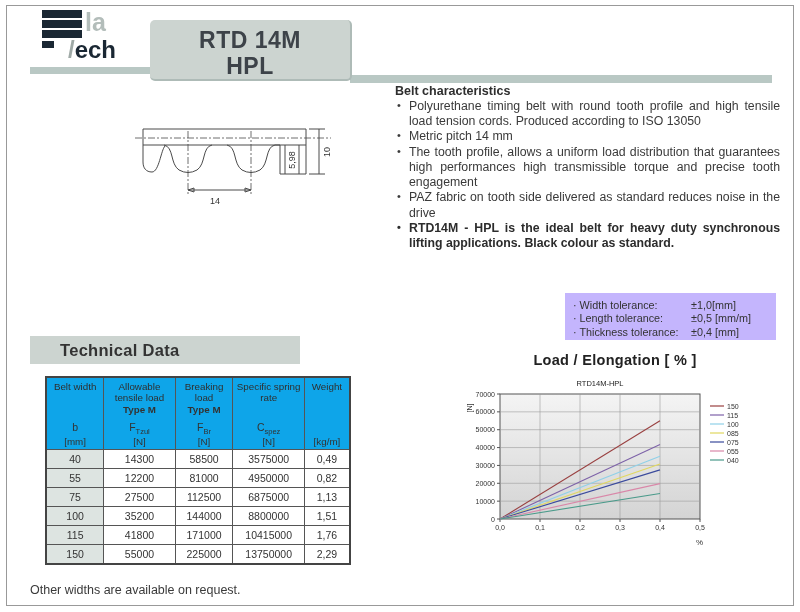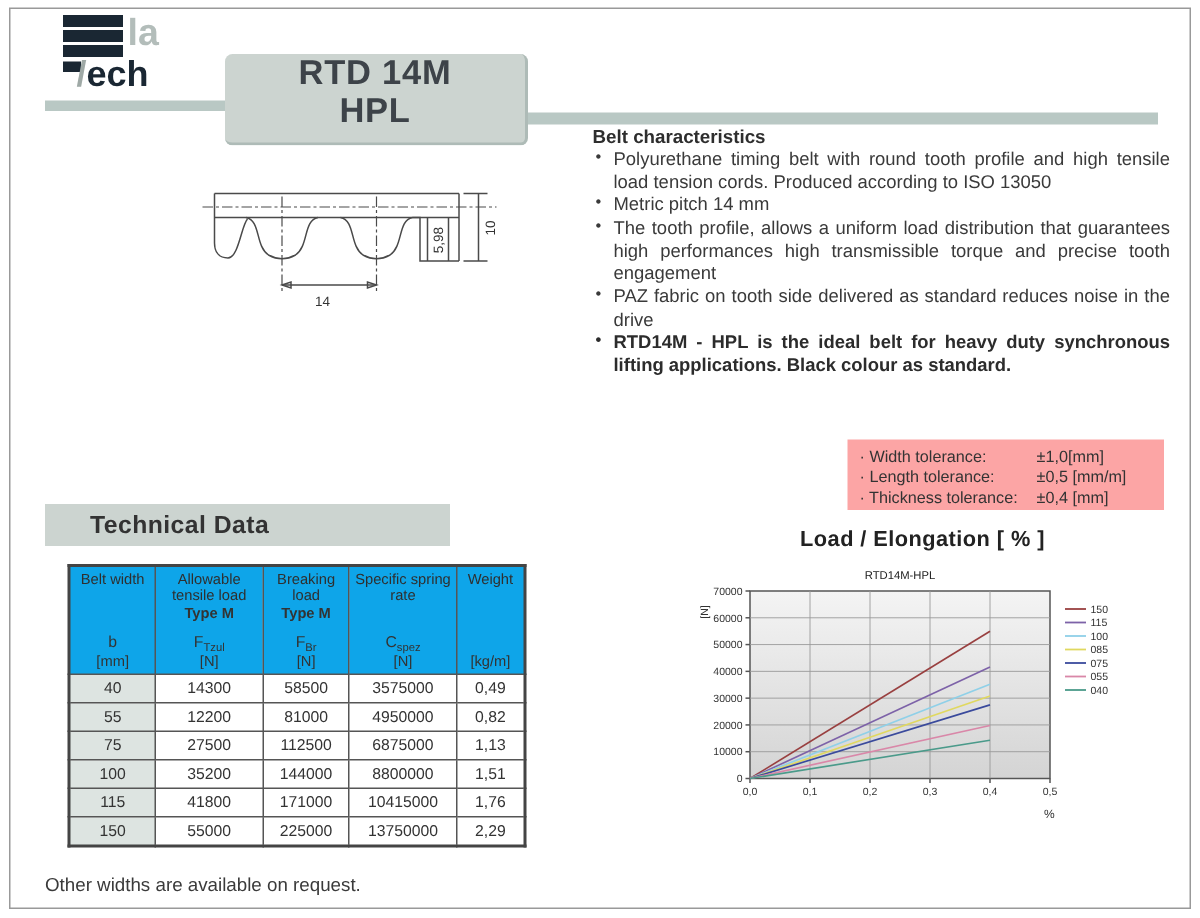--- a/index.html
+++ b/index.html
@@ -6,48 +6,48 @@
   body{font-family:"Liberation Sans","DejaVu Sans",sans-serif;color:#333;}
   #page{position:relative;width:800px;height:612px;background:#fff;overflow:hidden;}
   .page-border{position:absolute;left:6px;top:5px;right:6px;bottom:6px;border:1px solid #999;}
 
   
   .logo{position:absolute;left:42px;top:10px;width:70px;height:60px;}
   .logo .bar{position:absolute;left:0;width:40px;height:8px;background:#1a2733;}
   .logo .bar.b1{top:0;} .logo .bar.b2{top:10px;} .logo .bar.b3{top:20px;}
   .logo .bar.b4{top:31px;width:12px;height:7px;}
   .logo .la{position:absolute;left:43px;top:-2px;font-size:25px;font-weight:bold;color:#b3bdba;}
-  .logo .tech{position:absolute;left:9px;top:26px;font-size:24px;font-weight:bold;color:#1a2733;}
+  .logo .tech{position:absolute;left:26px;top:26px;font-size:24px;font-weight:bold;color:#1a2733;}
   .logo .slash{color:#9fa9a6;}
 
   
-  .title-box{position:absolute;left:150px;top:36px;width:200px;height:59px;background:#ccd4d0;
+  .title-box{position:absolute;left:150px;top:20px;width:200px;height:59px;background:#ccd4d0;
     border-radius:5px;border-right:2px solid #aebbb7;border-bottom:2px solid #aebbb7;
-    display:flex;flex-direction:column;align-items:center;justify-content:flex-start;}
+    display:flex;flex-direction:column;align-items:center;justify-content:flex-end;}
   .title-box .t1,.title-box .t2{font-size:23px;font-weight:bold;color:#3d4349;line-height:1.1;letter-spacing:.5px;}
   .hbar{position:absolute;background:#b9c8c4;}
   .hbar.left{left:30px;top:67px;width:120px;height:7px;}
   .hbar.right{left:350px;top:75px;width:422px;height:8px;}
 
   
   .chars{position:absolute;left:395px;top:84px;width:385px;}
   .chars h3{margin:0 0 1px 0;font-size:12.5px;color:#2e2e2e;}
   .chars ul{margin:0;padding:0;list-style:none;}
   .chars li{position:relative;padding-left:14px;font-size:12.3px;line-height:1.24;text-align:justify;color:#3a3a3a;}
   .chars li::before{content:"•";position:absolute;left:2px;font-size:11px;}
   .chars li.bold{font-weight:bold;color:#2c2c2c;}
 
   
   .drawing{position:absolute;left:133px;top:112px;width:205px;height:98px;}
   .drawing line,.drawing path{stroke:#4a4a4a;stroke-width:1;fill:none;}
   .drawing .dashdot{stroke-dasharray:7 2 2 2;stroke-width:.8;}
   .drawing text{font-size:9px;fill:#333;font-family:"Liberation Sans",sans-serif;}
 
   
-  .tol-box{position:absolute;left:565px;top:293px;width:211px;height:47px;background:#fca5a5;
+  .tol-box{position:absolute;left:565px;top:293px;width:211px;height:47px;background:#c4b5fd;
     padding:6px 8px;box-sizing:border-box;}
   .tol-row{display:flex;font-size:10.8px;line-height:1.25;color:#333;}
   .tol-row .lbl{width:118px;}
   .tol-row .lbl::before{content:"· ";}
   .tol-row .val{flex:1;}
 
   
   .td-bar{position:absolute;left:30px;top:336px;width:270px;height:28px;background:#ccd4d0;
     display:flex;align-items:center;}
   .td-bar span{font-size:16.5px;font-weight:bold;color:#333;margin-left:30px;letter-spacing:.3px;text-align:right;}

